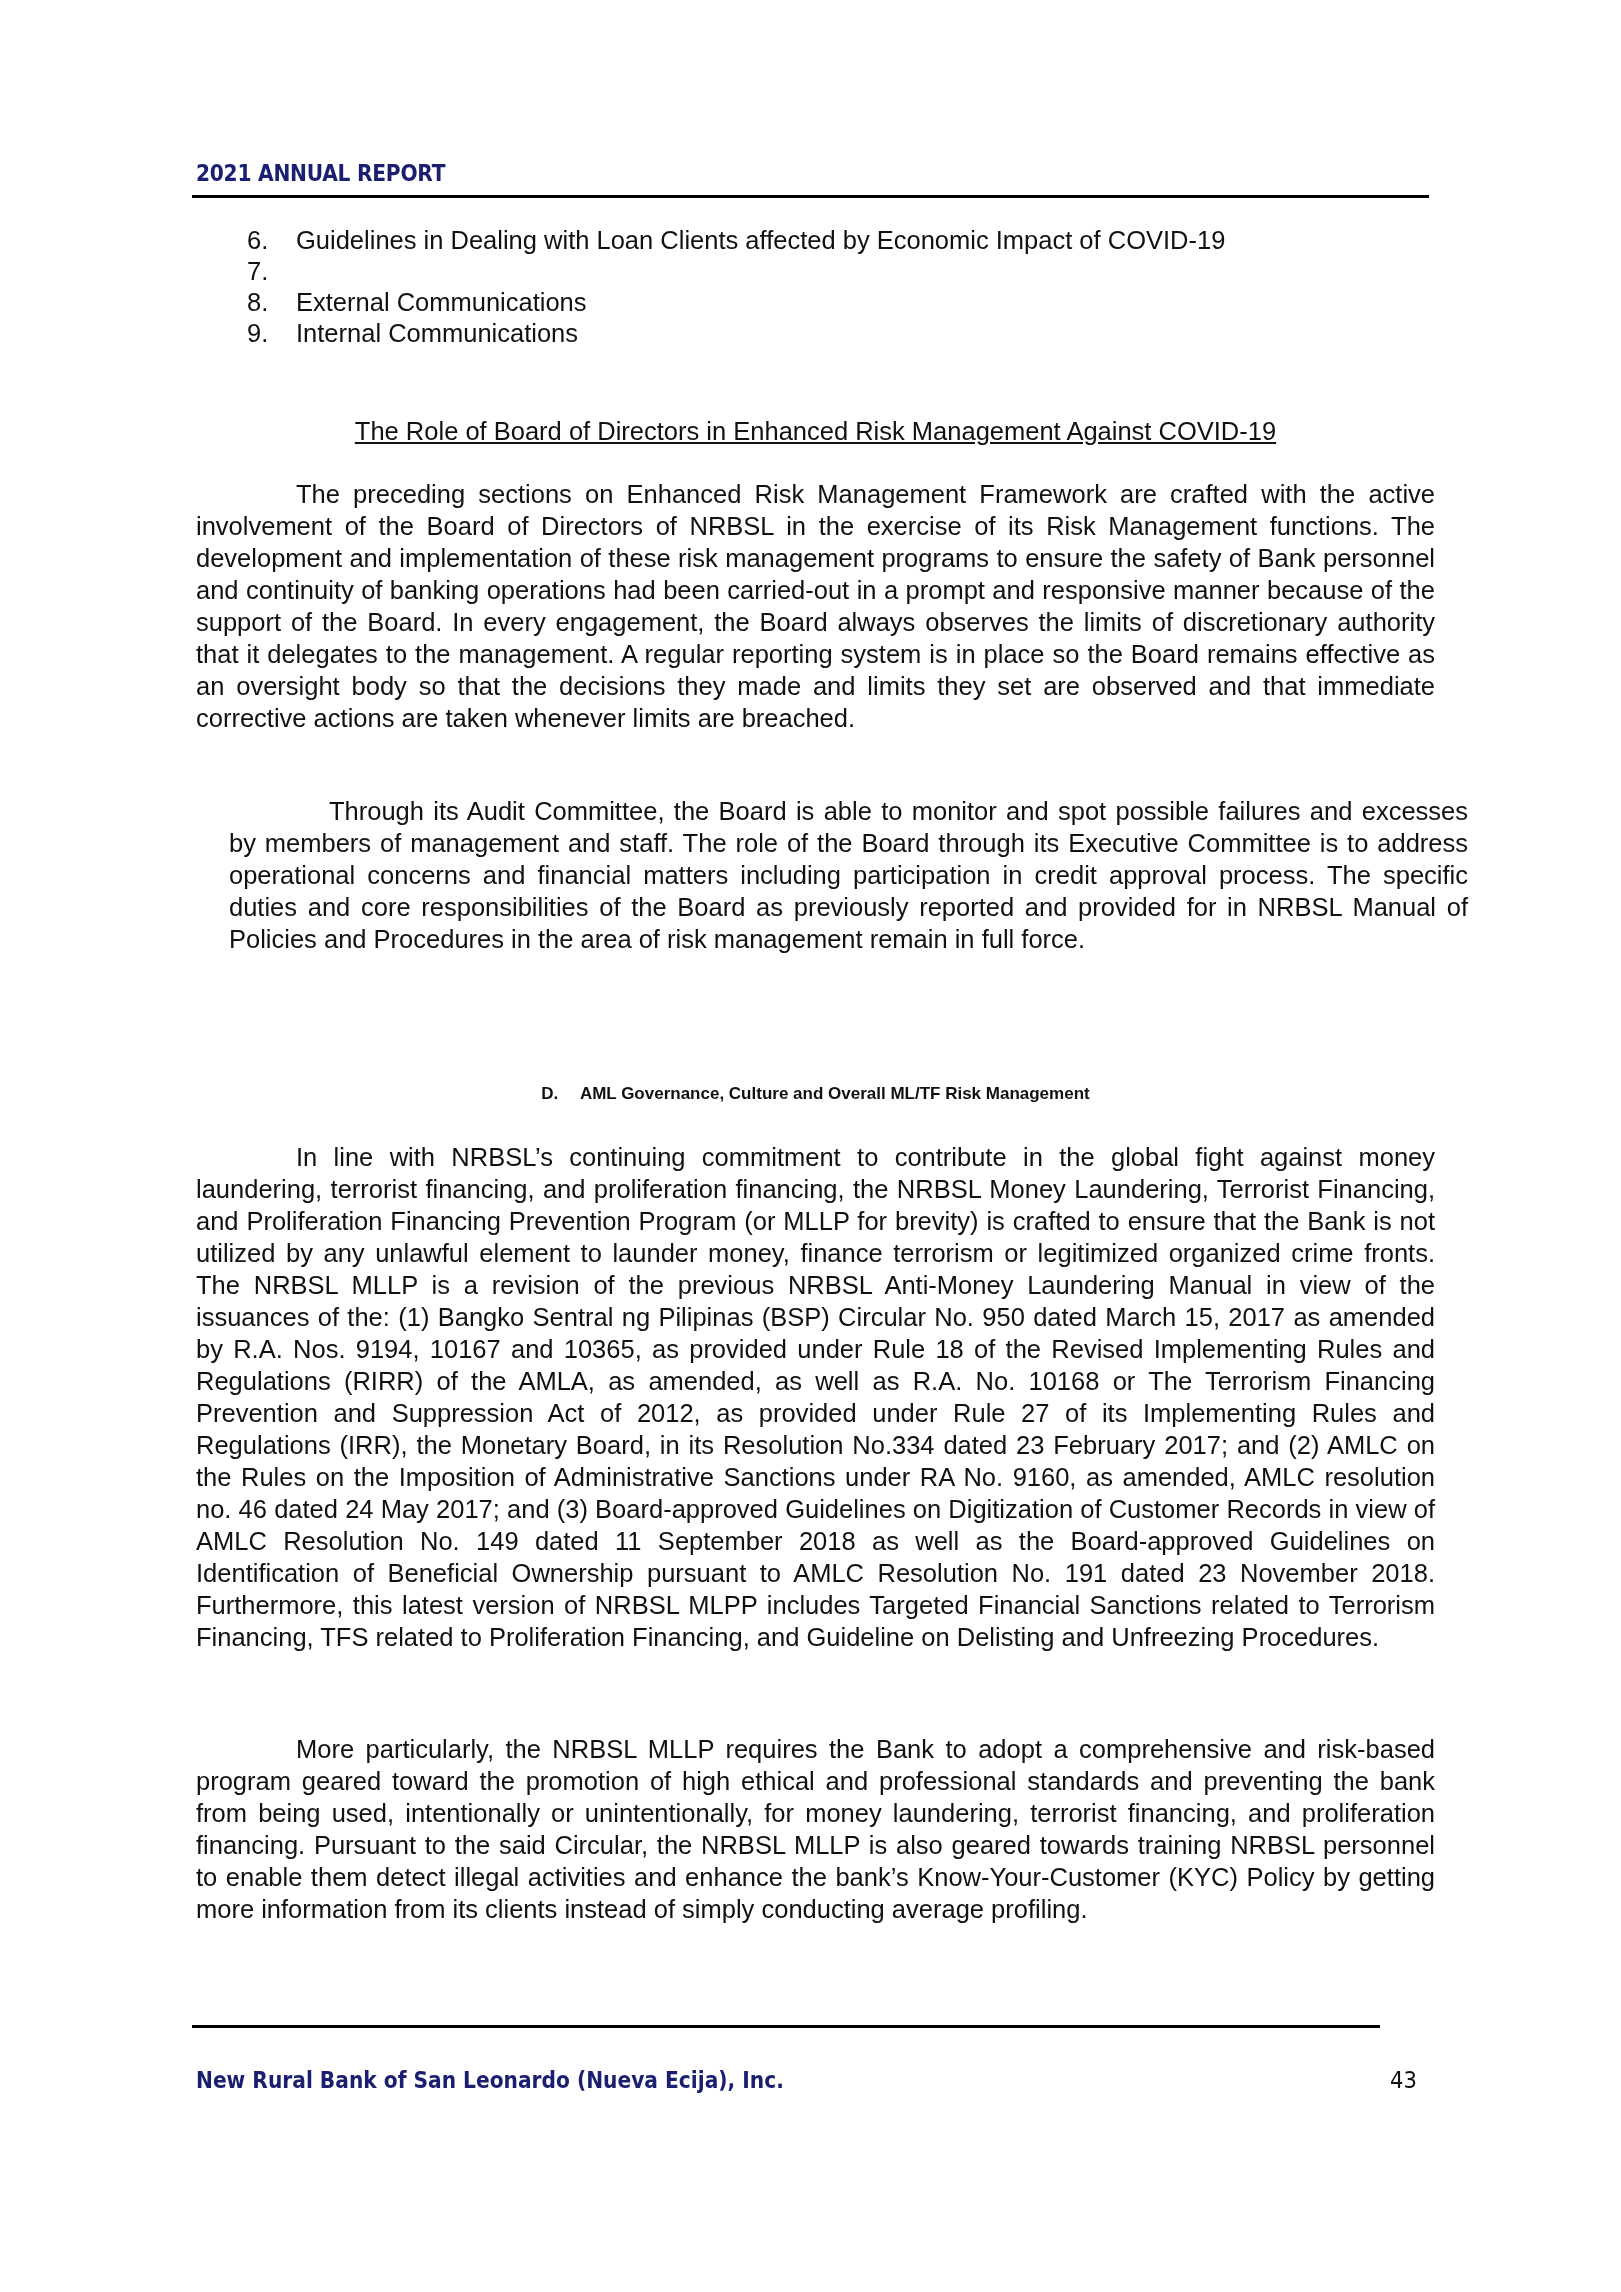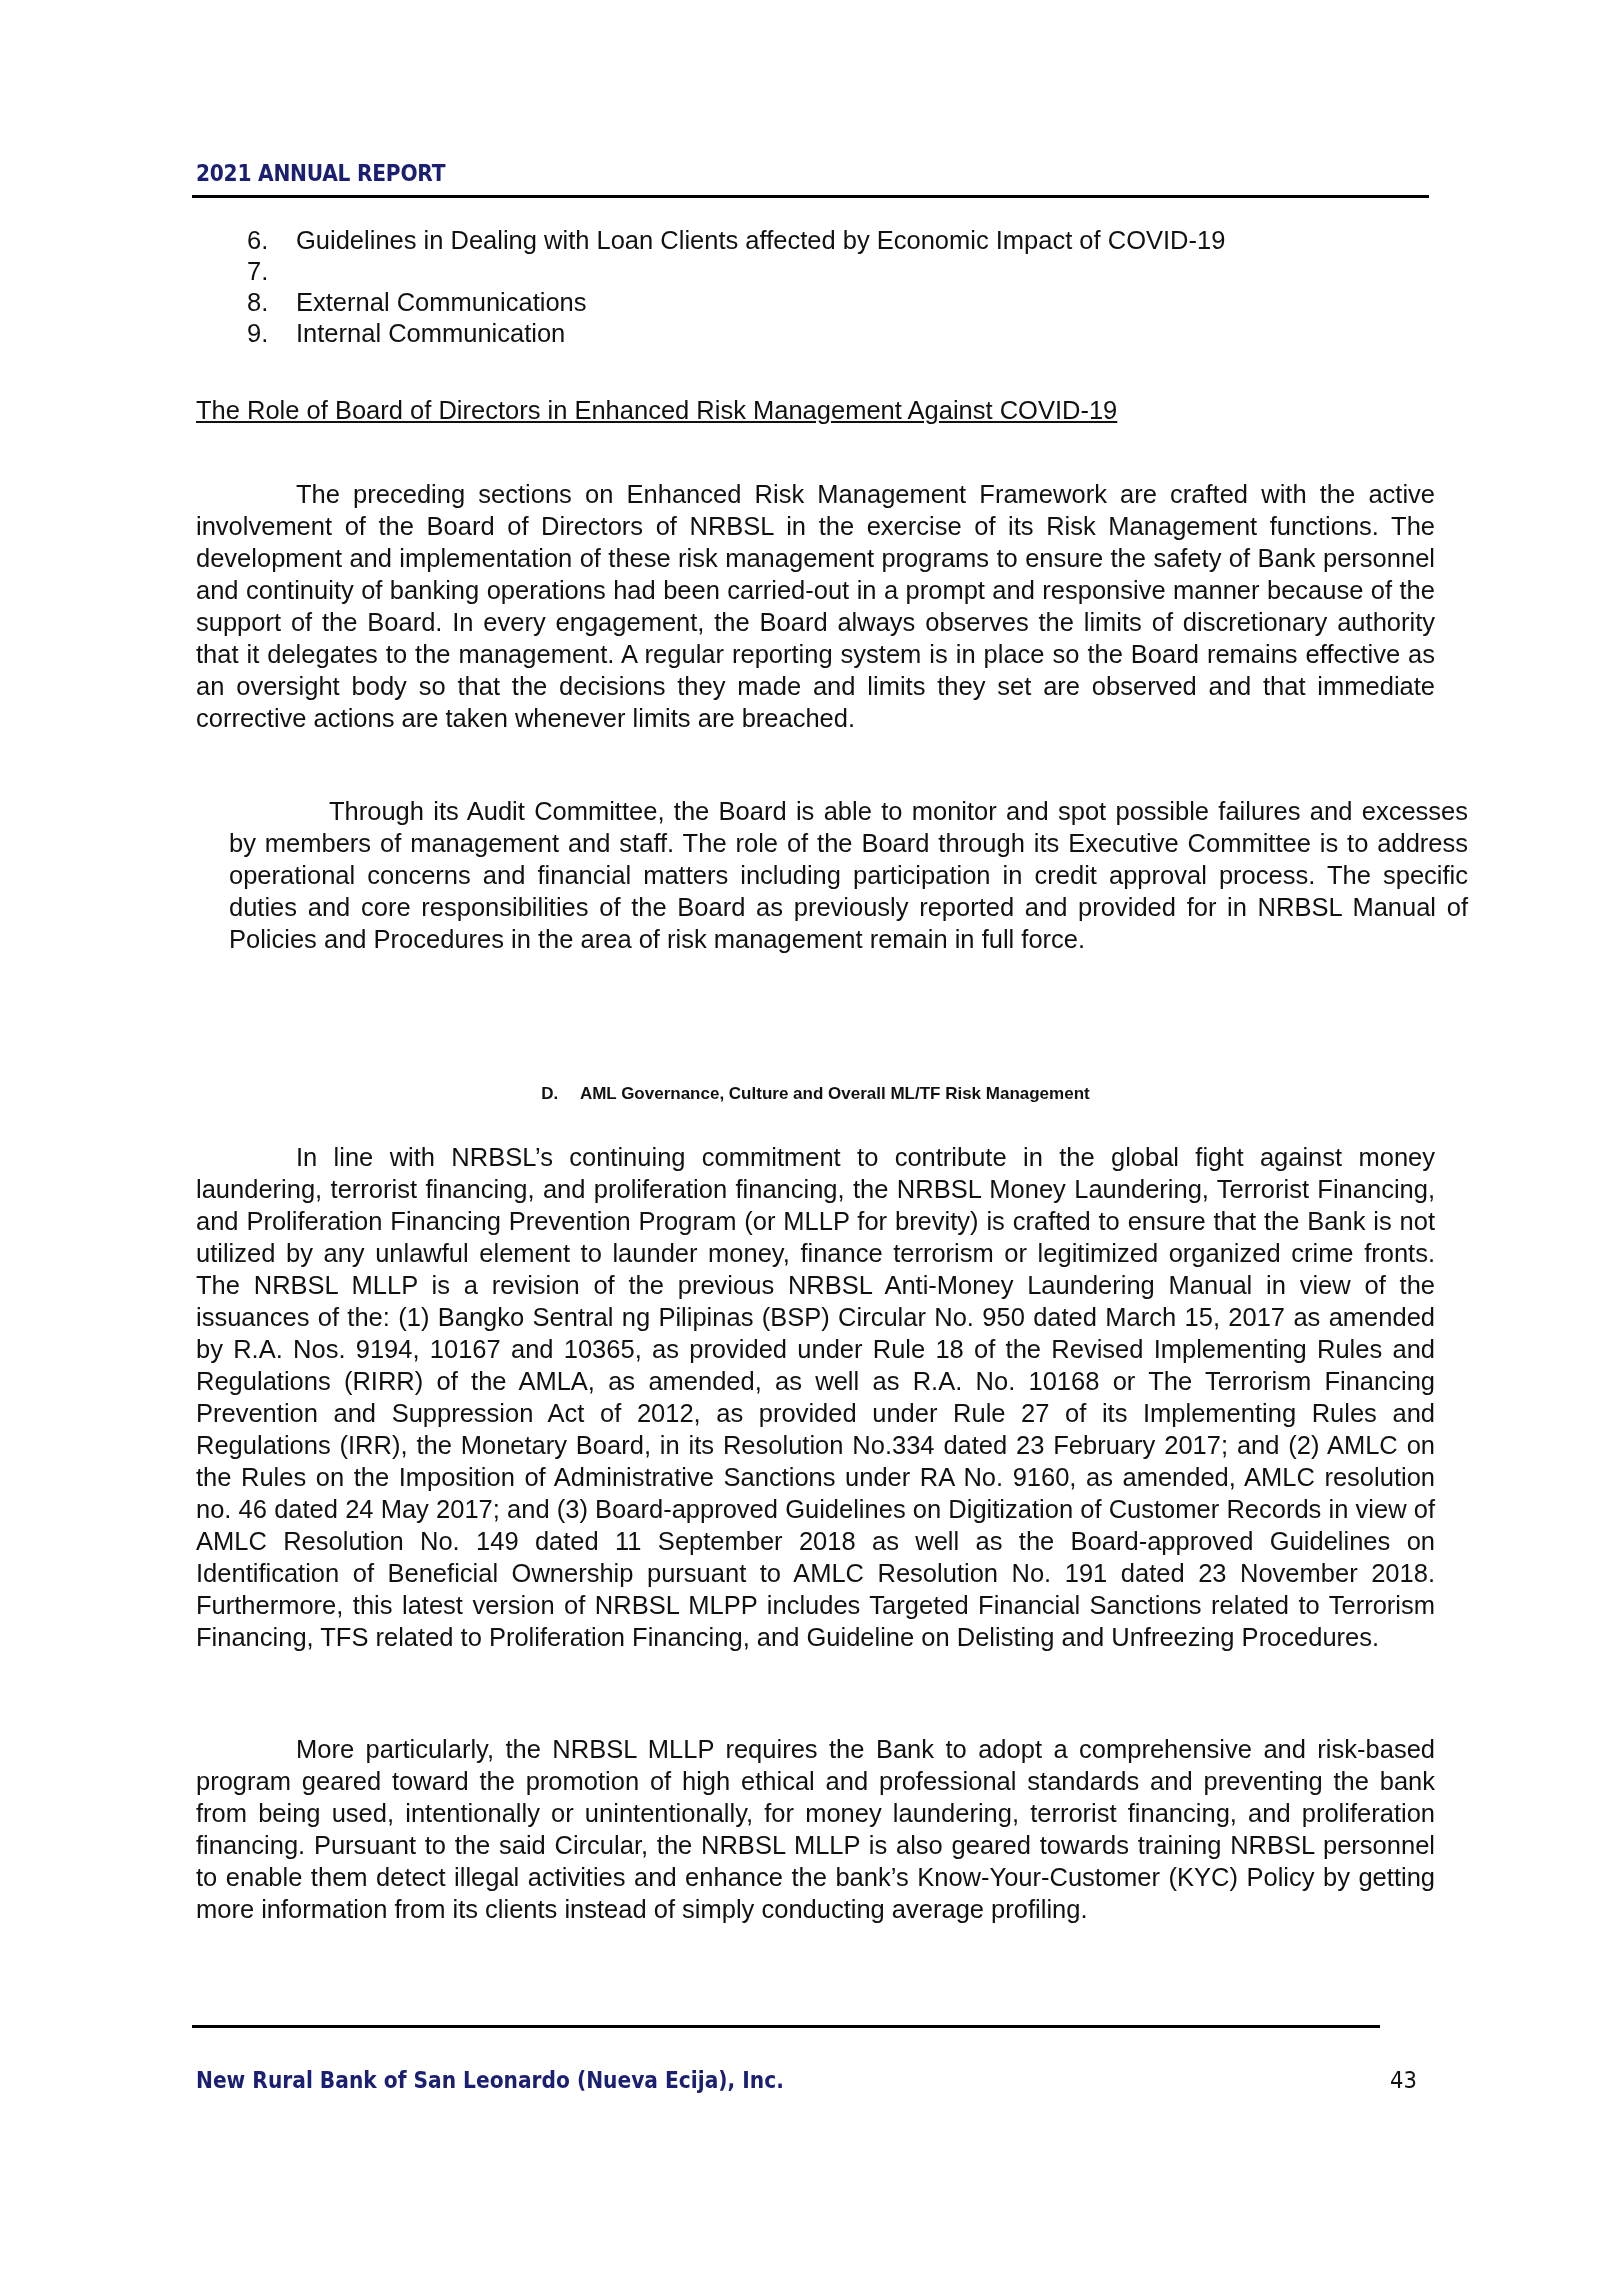--- a/index.html
+++ b/index.html
@@ -13,21 +13,21 @@
   }
   .header-rule { position: absolute; left: 192px; top: 195px; width: 1237px; height: 2.9px; background: #000; }
   .body {
     position: absolute; left: 196px; width: 1239px;
     font-family: "Liberation Sans", sans-serif; font-size: 25.5px; color: #111;
   }
   .list { top: 225px; line-height: 31px; }
   .list .item { display: flex; }
   .list .num { width: 51px; padding-left: 51px; box-sizing: content-box; text-align: left; }
   .list .num { width: 49px; }
-  .subheading { top: 395px; text-decoration: underline; line-height: 31px; }
+  .subheading { top: 416px; text-decoration: underline; line-height: 31px; text-align: center; }
   .para { text-align: justify; line-height: 32px; text-indent: 100px; }
   .p1 { top: 478px; }
   .p2 { top: 795px; margin-left: 33px; }
   .section-heading {
     position: absolute; left: 196px; width: 1239px; top: 1078px;
     font-family: "Liberation Sans", sans-serif; font-weight: bold; font-size: 17px;
     text-align: center; color: #111; line-height: 31px;
   }
   .section-heading .letter { margin-right: 21.6px; }
   .p3 { top: 1141px; }
@@ -59,21 +59,21 @@
     </div>
     <div class="item">
       <span class="num">7.</span>
     </div>
     <div class="item">
       <span class="num">8.</span>
       <span>External Communications</span>
     </div>
     <div class="item">
       <span class="num">9.</span>
-      <span>Internal Communication</span>
+      <span>Internal Communications</span>
     </div>
   </div>
 
   <div class="body subheading">The Role of Board of Directors in Enhanced Risk Management Against COVID-19</div>
 
   <div class="body para p1">The preceding sections on Enhanced Risk Management Framework are crafted with the active involvement of the Board of Directors of NRBSL in the exercise of its Risk Management functions. The development and implementation of these risk management programs to ensure the safety of Bank personnel and continuity of banking operations had been carried-out in a prompt and responsive manner because of the support of the Board. In every engagement, the Board always observes the limits of discretionary authority that it delegates to the management.  A regular reporting system is in place so the Board remains effective as an oversight body so that the decisions they made and limits they set are observed and that immediate corrective actions are taken whenever limits are breached.</div>
   <div class="body para p2">Through its Audit Committee, the Board is able to monitor and spot possible failures and excesses by members of management and staff. The role of the Board through its Executive Committee is to address operational concerns and financial matters including participation in credit approval process. The specific duties and core responsibilities of the Board as previously reported and provided for in NRBSL Manual of Policies and Procedures in the area of risk management remain in full force.</div>
 
   <div class="section-heading">
     <span class="letter">D.</span><span>AML Governance, Culture and Overall ML/TF Risk Management</span>

